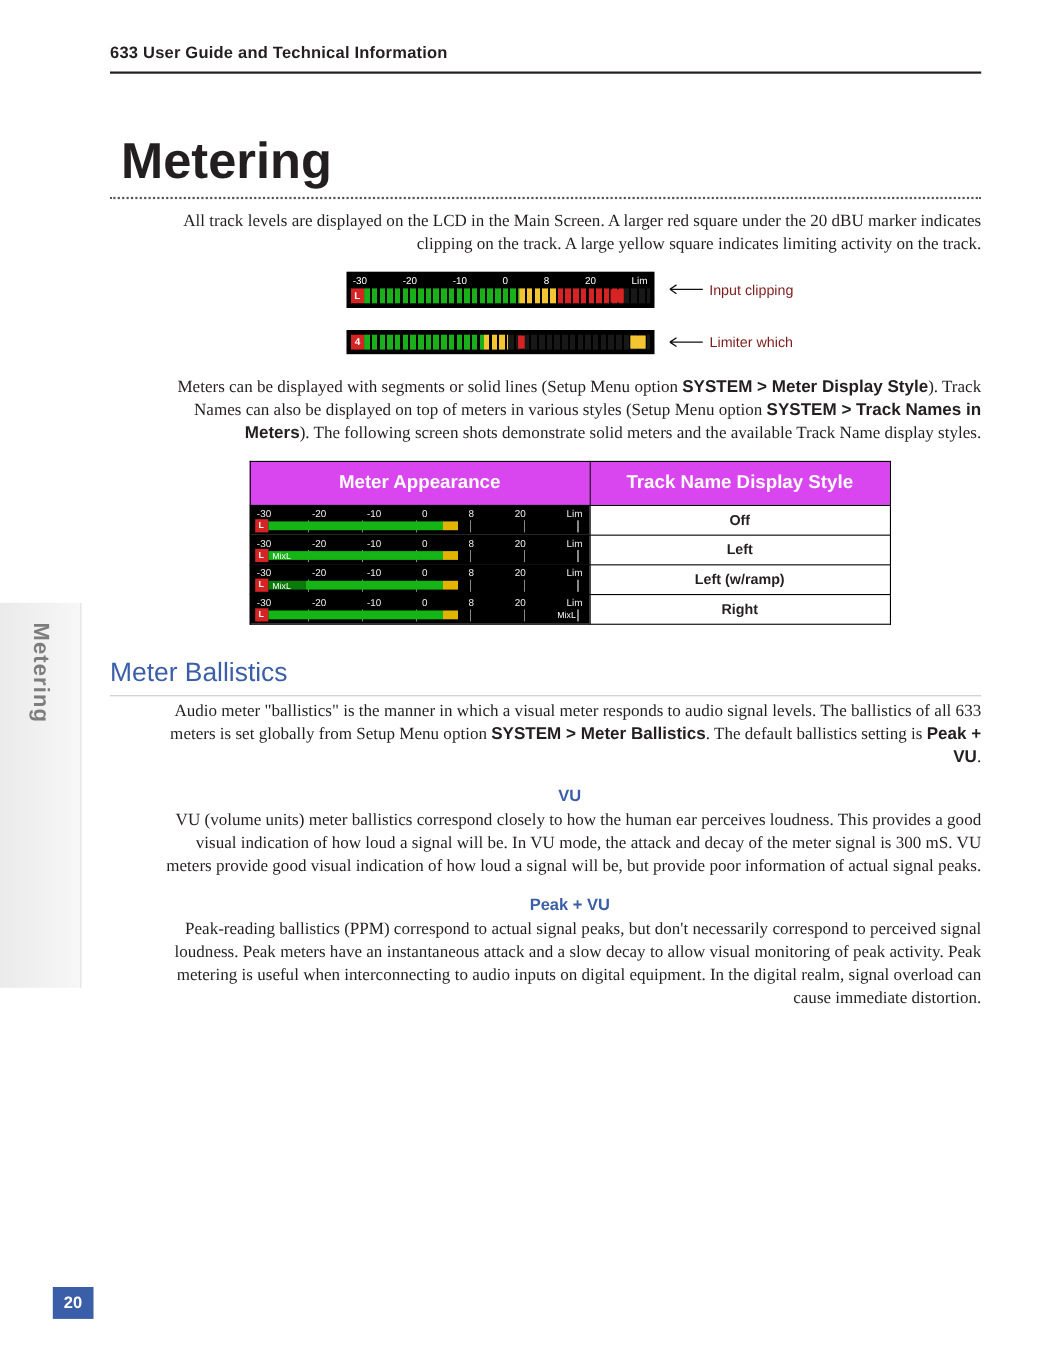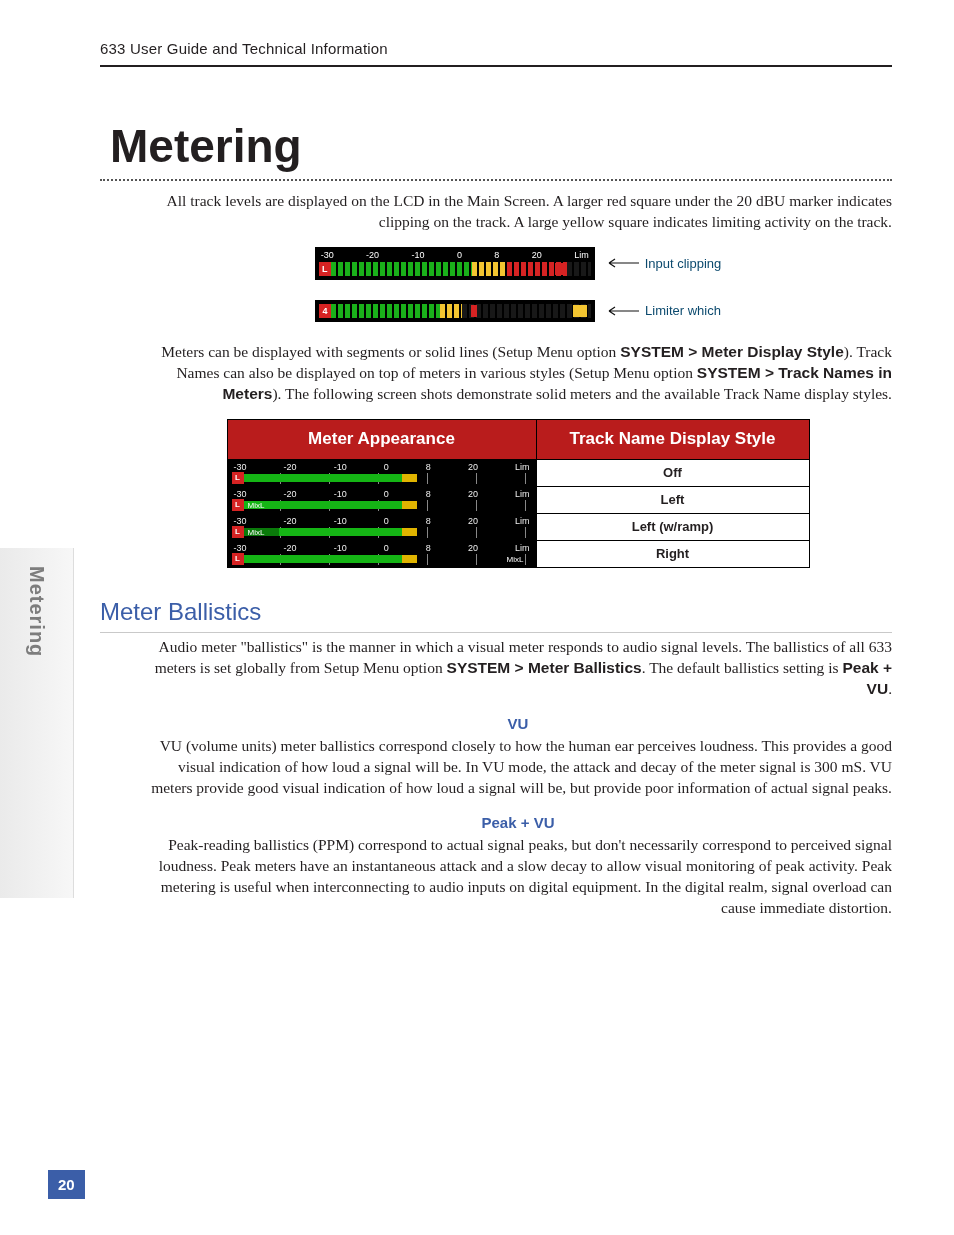--- a/index.html
+++ b/index.html
@@ -16,21 +16,21 @@
     position:relative;
     color:var(--ink);
     font-family: Georgia, "Times New Roman", serif;
     box-sizing:border-box;
     padding:40px 62px 0 100px;
   }
 
   
   .runhead{
     font-family:"Segoe UI", Arial, sans-serif;
-    font-weight:400;
+    font-weight:700;
     font-size:15px;
     letter-spacing:.2px;
     padding-bottom:8px;
     border-bottom:2px solid var(--ink);
     margin-bottom:52px;
   }
 
   
   h1.chapter{
     font-family:"Segoe UI", Arial, sans-serif;
@@ -90,31 +90,31 @@
     background-image:repeating-linear-gradient(90deg,#f3c531 0 5px,#000 5px 7px);
   }
   .stripesR{
     background-image:repeating-linear-gradient(90deg,#d62323 0 5px,#000 5px 7px);
   }
   .stripesX{background-image:repeating-linear-gradient(90deg,#181818 0 5px,#000 5px 7px);}
   .clipbox{position:absolute;top:1px;bottom:1px;background:#d62323;}
   .limbox{position:absolute;top:1px;bottom:1px;background:#f3c531;}
   .arrow{
     display:inline-flex;align-items:center;gap:6px;
-    font-family:Arial,sans-serif;font-size:13px;color:#0c4a6e;
+    font-family:Arial,sans-serif;font-size:13px;color:#7f1d1d;
   }
   .arrow svg{flex:none;}
 
   
   table.meters{
     border-collapse:collapse;
     margin:8px auto 28px auto;
   }
   table.meters th{
-    background:#b91c1c;color:#fff;
+    background:#d946ef;color:#fff;
     font-family:Arial,sans-serif;font-weight:700;font-size:17px;
     padding:8px 12px;text-align:center;
     border:1px solid #000;
   }
   table.meters td{
     border:1px solid #000;
     padding:4px 6px;
     vertical-align:middle;
     text-align:center;
   }

